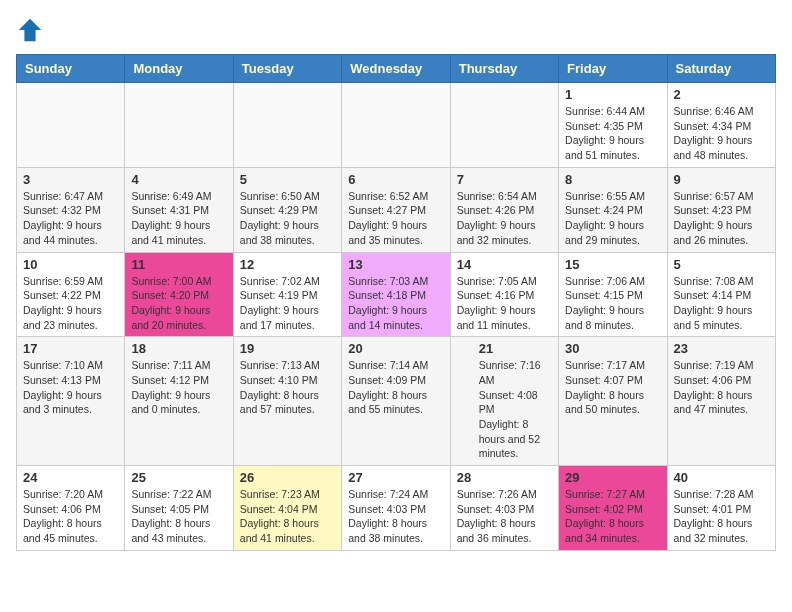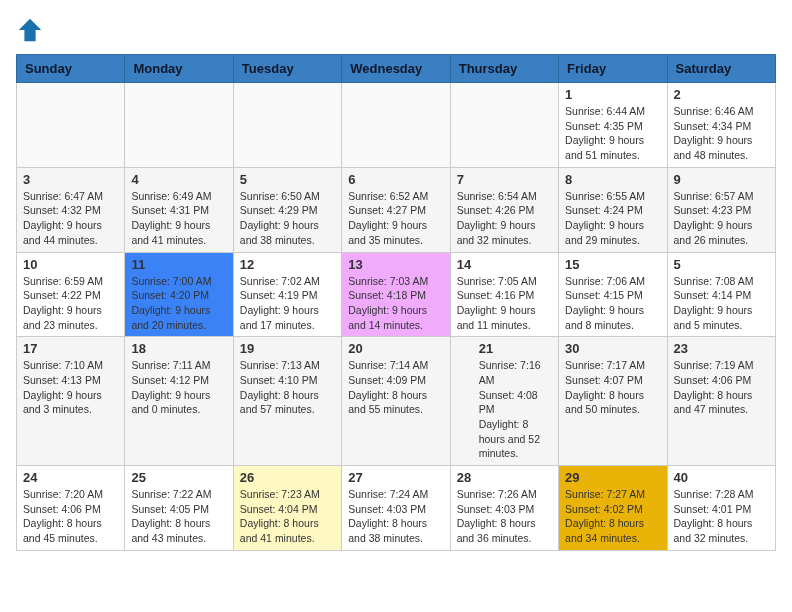--- a/index.html
+++ b/index.html
@@ -47,21 +47,21 @@
       font-size: 16px;
       color: #555;
     }
     table {
       width: 100%;
       border-collapse: collapse;
       table-layout: fixed;
     }
     th {
       background-color: #3a7fc1;
-      color: #0f172a;
+      color: #fef9c3;
       text-align: left;
       padding: 6px 8px;
       font-size: 13px;
       border: 1px solid #2a6aa0;
     }
     td {
       border: 1px solid #ccc;
       vertical-align: top;
       padding: 4px 6px;
       font-size: 10.5px;
@@ -160,21 +160,21 @@
         <td style="background: rgb(245, 245, 245);">
           <span class="day-number">9</span>
           <div class="day-info">Sunrise: 6:57 AM<br>Sunset: 4:23 PM<br>Daylight: 9 hours and 26 minutes.</div>
         </td>
       </tr>
       <tr>
         <td style="background: rgb(255, 255, 255);">
           <span class="day-number">10</span>
           <div class="day-info">Sunrise: 6:59 AM<br>Sunset: 4:22 PM<br>Daylight: 9 hours and 23 minutes.</div>
         </td>
-        <td style="background: #3b82f6;">
+        <td style="background: #ec4899;">
           <span class="day-number">11</span>
           <div class="day-info">Sunrise: 7:00 AM<br>Sunset: 4:20 PM<br>Daylight: 9 hours and 20 minutes.</div>
         </td>
         <td style="background: rgb(255, 255, 255);">
           <span class="day-number">12</span>
           <div class="day-info">Sunrise: 7:02 AM<br>Sunset: 4:19 PM<br>Daylight: 9 hours and 17 minutes.</div>
         </td>
         <td style="background: #f0abfc;">
           <span class="day-number">13</span>
           <div class="day-info">Sunrise: 7:03 AM<br>Sunset: 4:18 PM<br>Daylight: 9 hours and 14 minutes.</div>
@@ -236,21 +236,21 @@
           <div class="day-info">Sunrise: 7:23 AM<br>Sunset: 4:04 PM<br>Daylight: 8 hours and 41 minutes.</div>
         </td>
         <td style="background: rgb(255, 255, 255);">
           <span class="day-number">27</span>
           <div class="day-info">Sunrise: 7:24 AM<br>Sunset: 4:03 PM<br>Daylight: 8 hours and 38 minutes.</div>
         </td>
         <td style="background: rgb(255, 255, 255);">
           <span class="day-number">28</span>
           <div class="day-info">Sunrise: 7:26 AM<br>Sunset: 4:03 PM<br>Daylight: 8 hours and 36 minutes.</div>
         </td>
-        <td style="background: #eab308; margin-top: 20px;">
+        <td style="background: #ec4899; margin-top: 20px;">
           <span class="day-number">29</span>
           <div class="day-info">Sunrise: 7:27 AM<br>Sunset: 4:02 PM<br>Daylight: 8 hours and 34 minutes.</div>
         </td>
         <td style="background: rgb(255, 255, 255);">
           <span class="day-number">40</span>
           <div class="day-info">Sunrise: 7:28 AM<br>Sunset: 4:01 PM<br>Daylight: 8 hours and 32 minutes.</div>
         </td>
       </tr>
     </tbody>
 </table>

